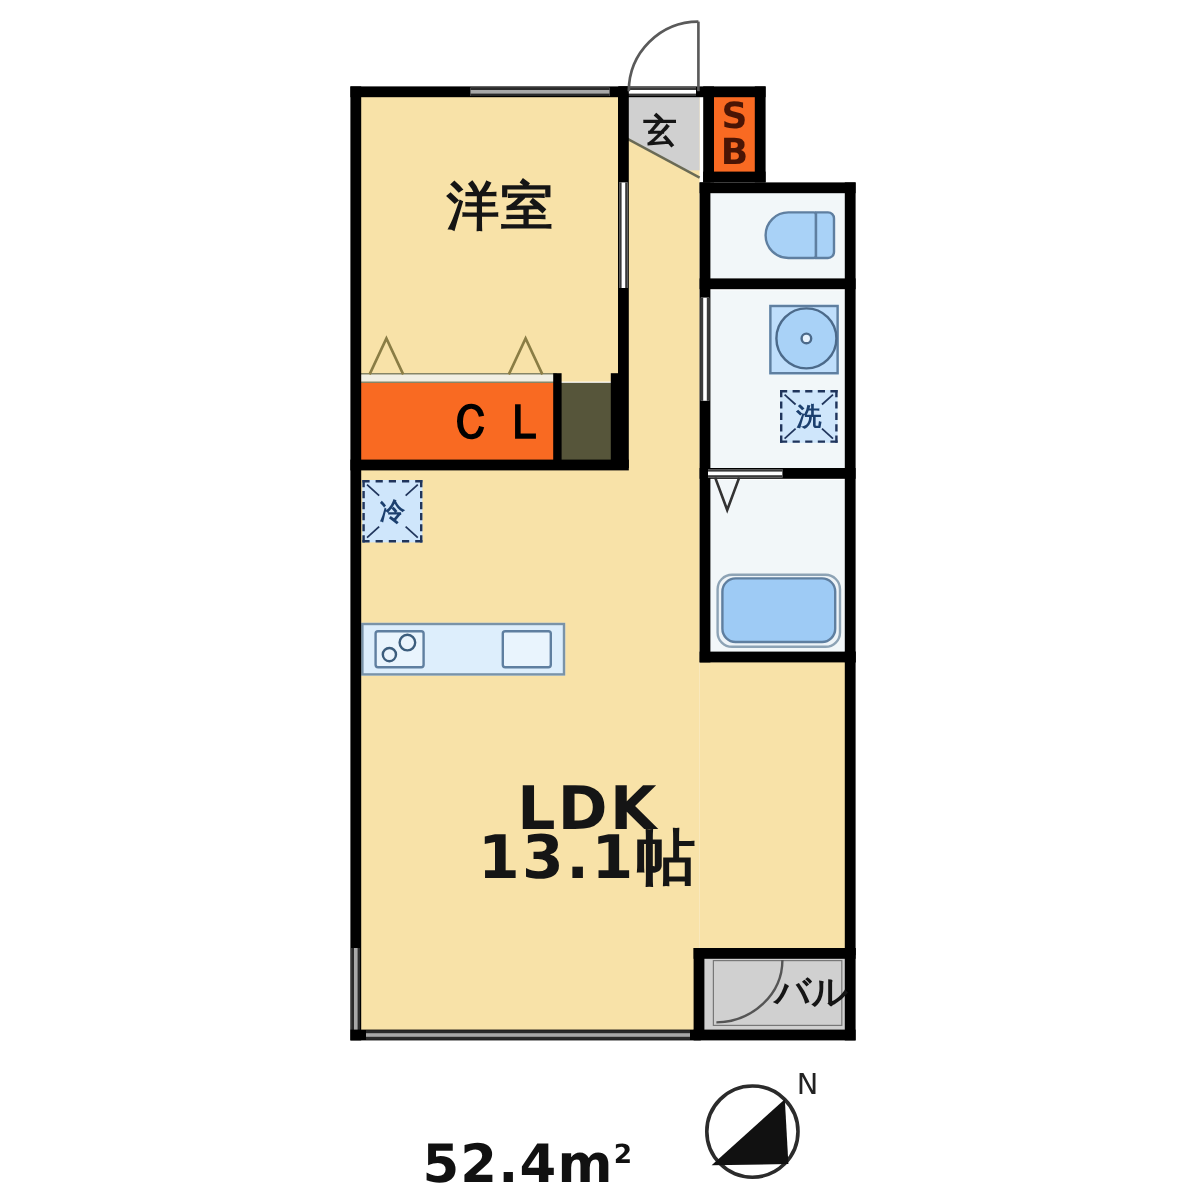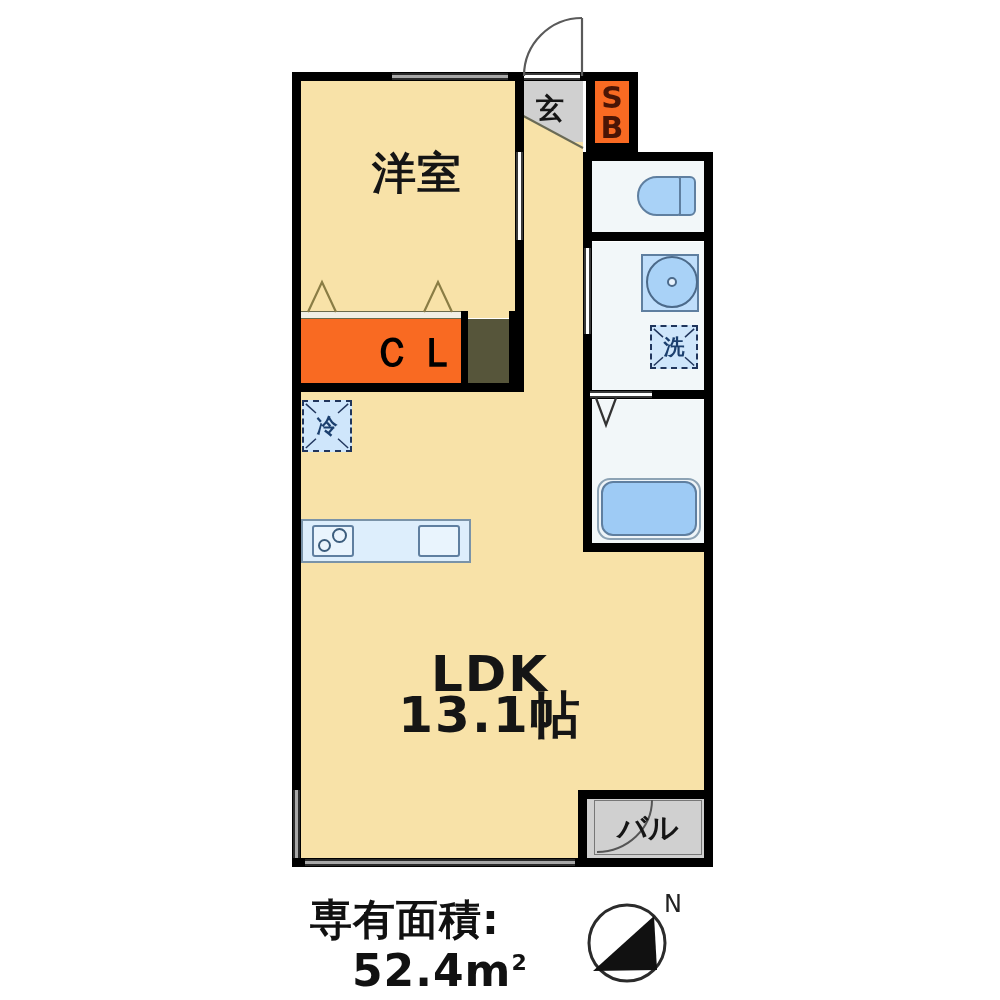--- a/index.html
+++ b/index.html
@@ -231,27 +231,24 @@
     <span>玄</span>
   </div>
 
   <div class="lbl lbl-ldk" style="left:380px;top:644px;width:220px;height:60px;">
     <span>LDK</span>
   </div>
   <div class="lbl lbl-ldk" style="left:370px;top:685px;width:240px;height:60px;">
     <span>13.1帖</span>
   </div>
 
-  <div class="lbl" style="left:594px;top:805px;width:108px;height:46px;font-size:30px;color:#151515;font-weight:700;">
+  <div class="lbl" style="left:594px;top:805px;width:108px;height:46px;font-size:30px;color:#151515;font-weight:700;padding-left:28px;">
     <span>バル</span>
   </div>
 
-  <div class="caption cap1" style="left:310px;top:892px;">
-    <span>専有面積:</span>
-  </div>
   <div class="caption cap2" style="left:352px;top:945px;">
     <span>52.4m</span><span class="sup">2</span>
   </div>
 
   <svg class="ov">
     <circle cx="627" cy="943" r="38" fill="#ffffff" stroke="#2b2b2b" stroke-width="3"></circle>
     <polygon points="654,916 593,971 657,970" fill="#111111"></polygon>
   </svg>
   <div class="compass-n" style="left:664px;top:890px;">
     <span>N</span>

